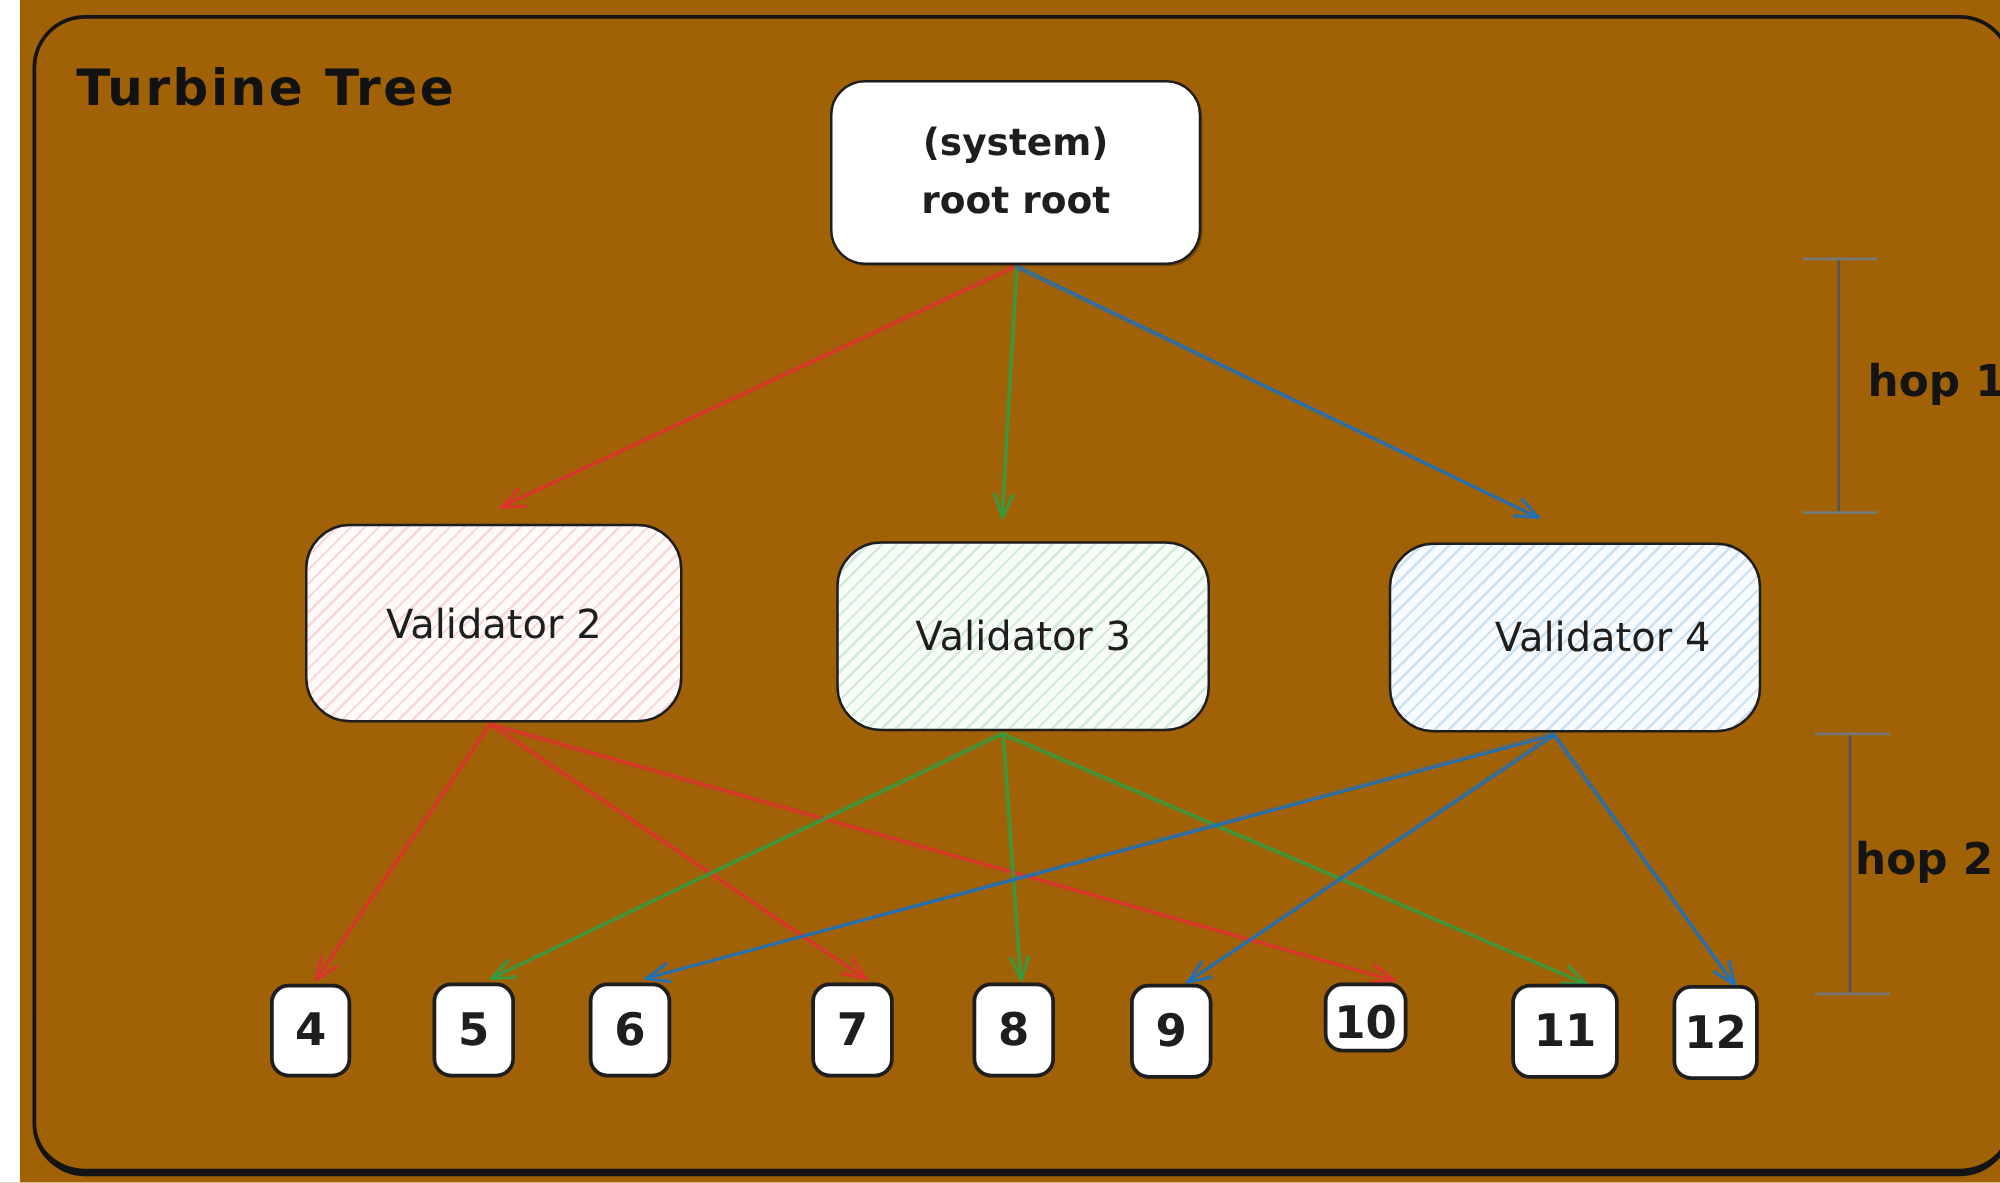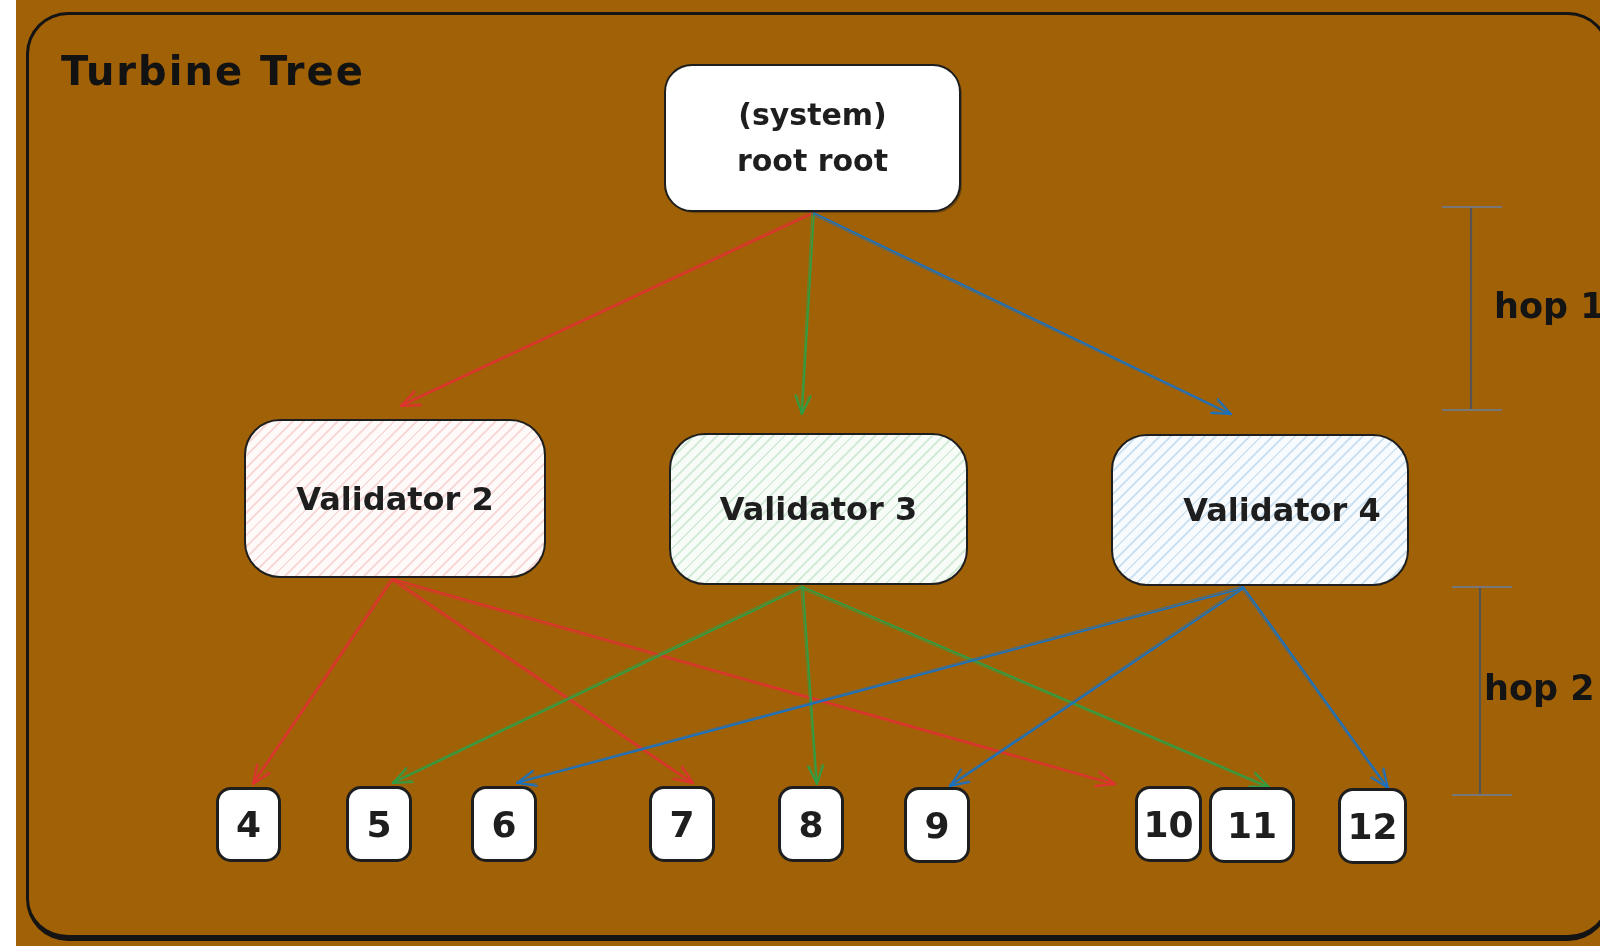--- a/index.html
+++ b/index.html
@@ -18,21 +18,21 @@
   }
   .box{
     position:absolute;display:flex;align-items:center;justify-content:center;
     background:#ffffff;border:2.5px solid #1e1e1e;box-sizing:border-box;
     text-align:center;
   }
   .root-box{
     border-radius:28px;font-size:30px;font-weight:600;flex-direction:column;
     line-height:1.55;box-shadow:2px 2px 0 -1px rgba(20,20,20,.35);
   }
-  .validator{border-radius:36px;font-size:32px;font-weight:700;}
+  .validator{border-radius:36px;font-size:32px;font-weight:400;}
   .fill-red{
     background-color:#fdfaf9;
     background-image:repeating-linear-gradient(135deg, rgba(224,49,49,0.16) 0 2px, rgba(255,255,255,0) 2px 8px);
   }
   .fill-green{
     background-color:#f8fcf9;
     background-image:repeating-linear-gradient(135deg, rgba(47,158,68,0.18) 0 2px, rgba(255,255,255,0) 2px 8px);
   }
   .fill-blue{
     background-color:#f7fbfd;
@@ -171,21 +171,21 @@
   </div>
   <div class="box leaf" style="left:633px;top:786px;width:66px;height:76px;">
     <span>7</span>
   </div>
   <div class="box leaf" style="left:762px;top:786px;width:66px;height:76px;">
     <span>8</span>
   </div>
   <div class="box leaf" style="left:888px;top:787px;width:66px;height:76px;">
     <span>9</span>
   </div>
-  <div class="box leaf" style="left:1119px;top:786px;width:67px;height:76px;">
+  <div class="box leaf" style="left:1043px;top:786px;width:67px;height:56px;align-items:flex-end;">
     <span>10</span>
   </div>
   <div class="box leaf" style="left:1193px;top:787px;width:86px;height:76px;">
     <span>11</span>
   </div>
   <div class="box leaf" style="left:1322px;top:788px;width:69px;height:76px;">
     <span>12</span>
   </div>
 
   <div class="hop-label" style="left:1478px;top:286px;">hop 1</div>

